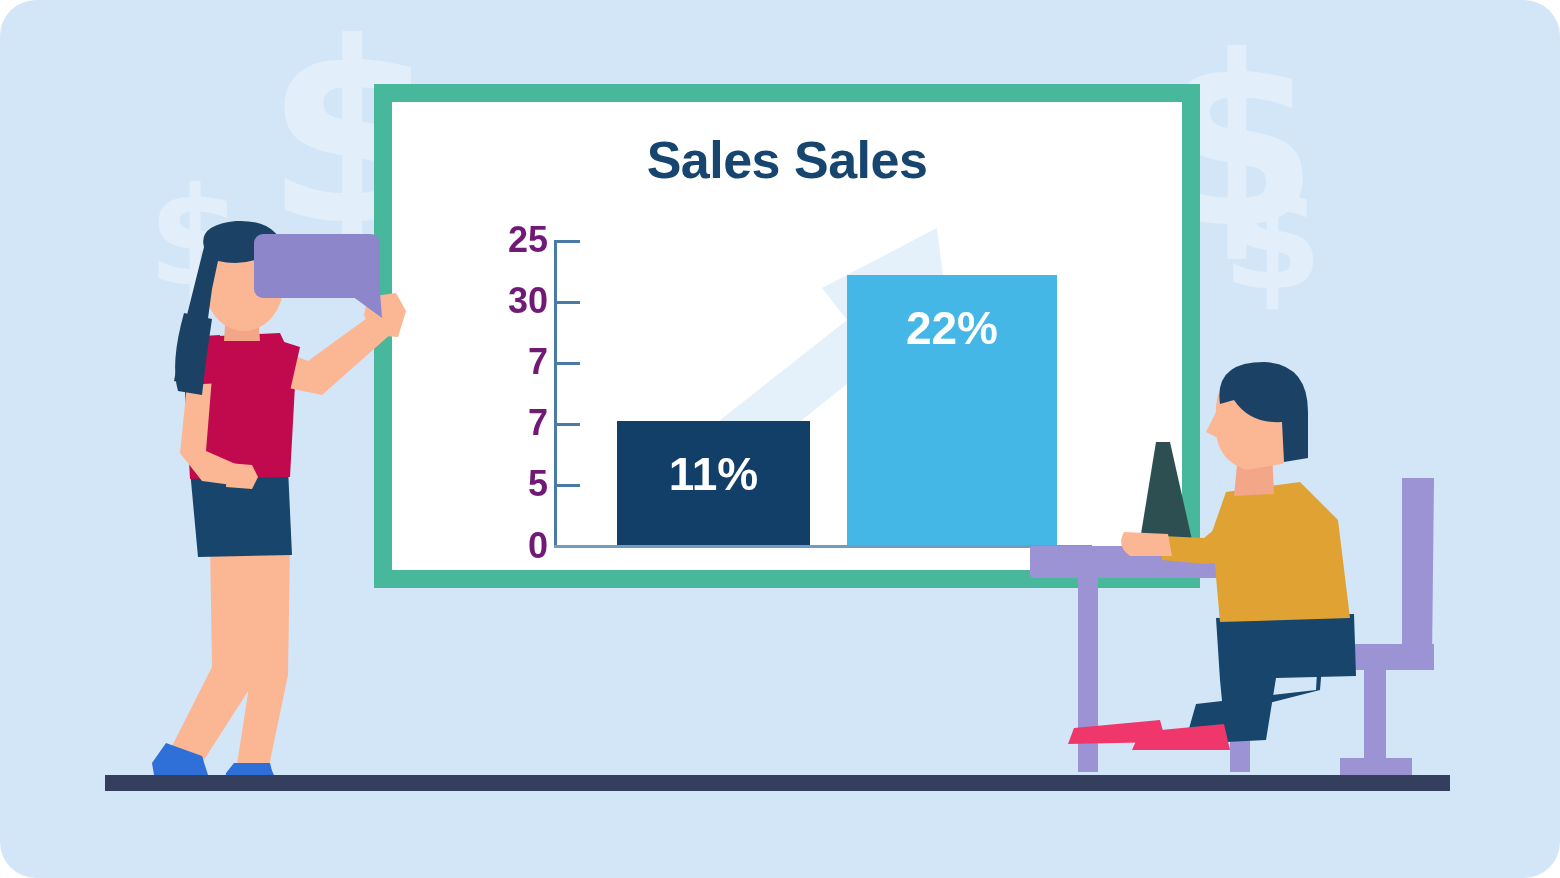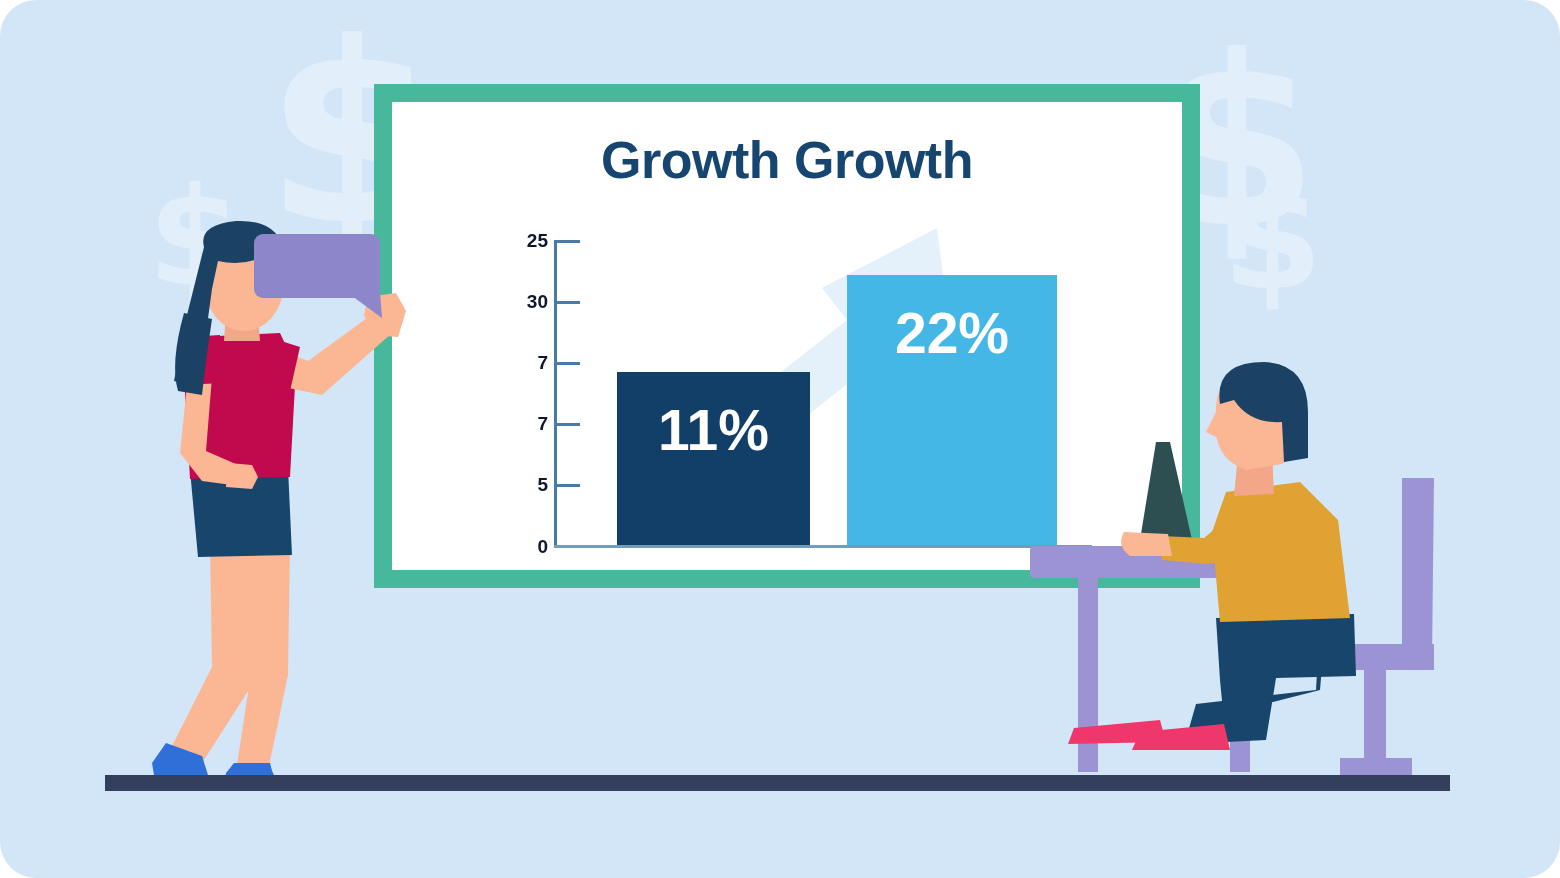--- a/index.html
+++ b/index.html
@@ -95,23 +95,23 @@
     left: 108px;
     top: 138px;
     width: 48px;
     height: 306px;
   }
   .y-tick-label {
     position: absolute;
     right: 0;
     width: 48px;
     text-align: right;
-    font-size: 19px;
+    font-size: 36px;
     font-weight: 700;
-    color: #0f172a;
+    color: #701a75;
     transform: translateY(-50%);
     line-height: 1;
   }
   #axis-line-v {
     position: absolute;
     left: 162px;
     top: 138px;
     width: 3px;
     height: 308px;
     background: #4a7ba6;
@@ -130,35 +130,35 @@
     width: 26px;
     height: 3px;
     background: #4a7ba6;
   }
 
   
   .bar {
     position: absolute;
     bottom: 25px;
     color: #ffffff;
-    font-size: 57px;
+    font-size: 46px;
     font-weight: 700;
     text-align: center;
     line-height: 1;
   }
   .bar-value {
     position: absolute;
     left: 0;
     width: 100%;
     text-align: center;
   }
   #bar-0 {
     left: 225px;
     width: 193px;
-    height: 173px;
+    height: 124px;
     background: #123f68;
   }
   #bar-0 .bar-value { top: 30px; }
   #bar-1 {
     left: 455px;
     width: 210px;
     height: 270px;
     background: #45b7e6;
   }
   #bar-1 .bar-value { top: 30px; }
@@ -206,21 +206,21 @@
 
   <div id="board">
     <div id="board-inner">
 
       <svg id="growth-arrow" viewBox="0 0 790 468">
         <path d="M243 385 L455 218 L430 186 L545 126 L561 253 L534 219 L283 419 Z" fill="#e4f0fa"></path>
       </svg>
 
       <div id="chart">
 
-        <div id="chart-title">Growth Growth</div>
+        <div id="chart-title">Sales Sales</div>
 
         <div class="y-tick-mark" style="top:138px"></div>
         <div class="y-tick-mark" style="top:199px"></div>
         <div class="y-tick-mark" style="top:260px"></div>
         <div class="y-tick-mark" style="top:321px"></div>
         <div class="y-tick-mark" style="top:382px"></div>
 
         <div id="axis-line-v"></div>
         <div id="axis-line-h"></div>
 

